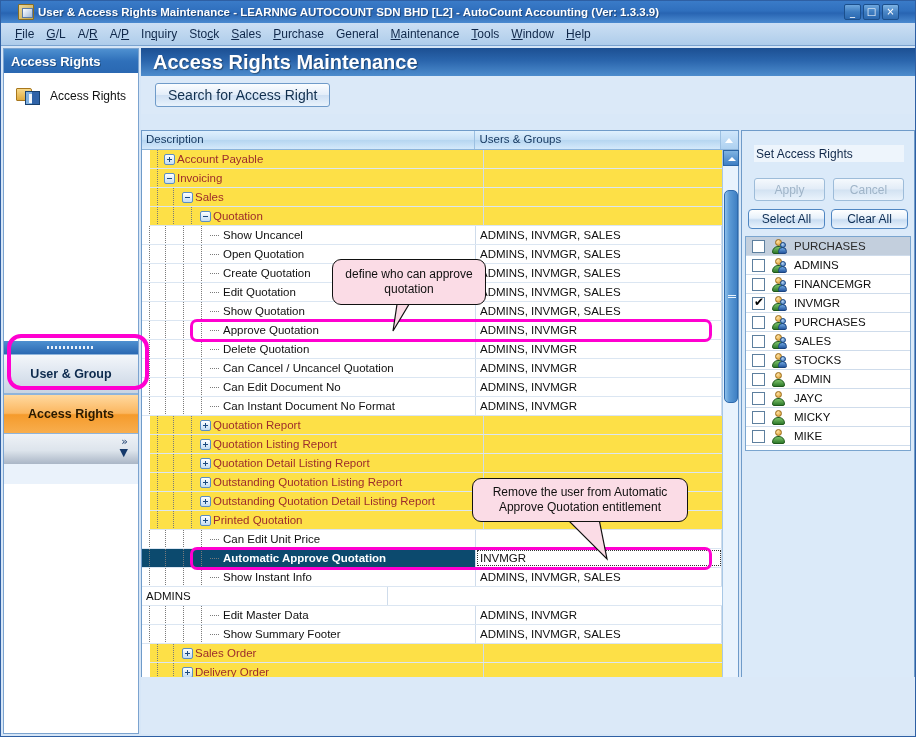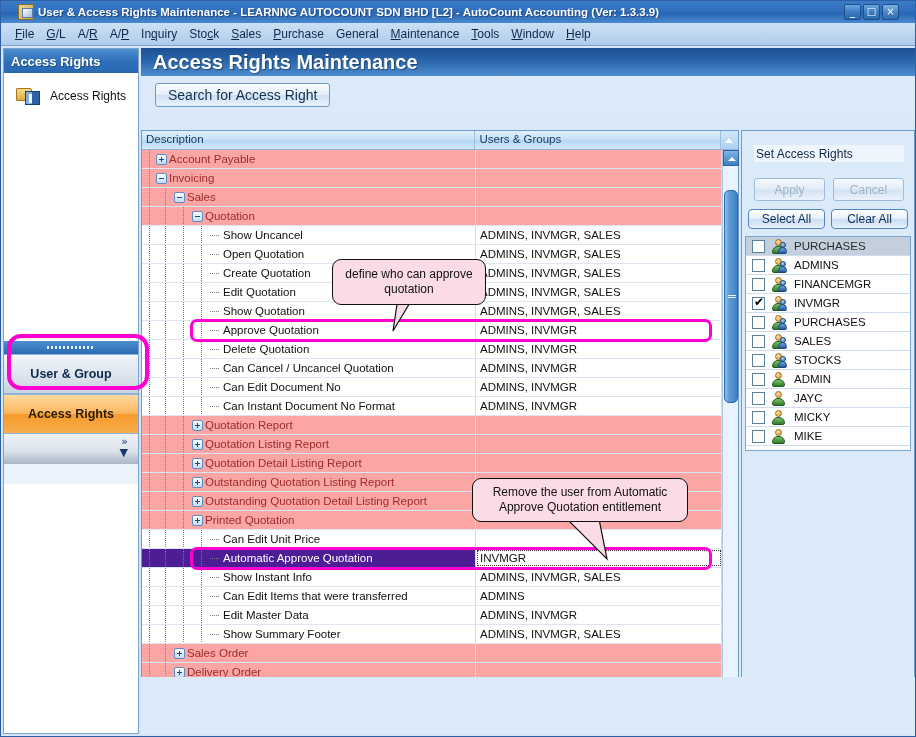--- a/index.html
+++ b/index.html
@@ -191,22 +191,22 @@
     border-left:4px solid transparent; border-right:4px solid transparent;
     border-bottom:5px solid #ffffff;
   }
 
   .grid-body { position: relative; height: 571px; overflow: hidden; }
   .trow {
     height: 19px; display: flex; align-items: stretch;
     border-bottom: 1px solid #dbe6f2;
     background: #ffffff;
   }
-  .trow.grp { background: #fca5a5; }
-  .trow.sel .c-desc { background: #4c1d95; }
+  .trow.grp { background: #fde047; margin-left: 8px; }
+  .trow.sel .c-desc { background: #0c4a6e; font-weight: bold; }
   .trow.sel .c-desc .tlabel { color: #ffffff; }
   .trow.sel .c-users { background:#ffffff; outline: 1px dotted #333; outline-offset:-2px;}
   .c-desc {
     width: 334px; display: flex; align-items: center;
     border-right: 1px solid #cfdceb; position: relative; overflow: hidden;
   }
   .c-users {
     width: 246px; display: flex; align-items: center;
     padding-left: 4px; font-size: 11.5px; color: #101010;
     border-right: 1px solid #cfdceb; overflow: hidden; white-space: nowrap;
@@ -858,36 +858,20 @@
               <span class="tindent" style="width: 18px;">
                 <span class="vline"></span>
               </span>
               <span class="leafmark"></span>
               <span class="tlabel">Show Instant Info</span>
             </div>
             <div class="c-users">ADMINS, INVMGR, SALES</div>
             <div class="c-pad"></div>
           </div>
           <div class="trow">
-            <div class="c-desc">
-              <span class="tindent" style="width: 14px;">
-                <span class="vline"></span>
-              </span>
-              <span class="tindent" style="width: 18px;">
-                <span class="vline"></span>
-              </span>
-              <span class="tindent" style="width: 18px;">
-                <span class="vline"></span>
-              </span>
-              <span class="tindent" style="width: 18px;">
-                <span class="vline"></span>
-              </span>
-              <span class="leafmark"></span>
-              <span class="tlabel">Can Edit Items that were transferred</span>
-            </div>
             <div class="c-users">ADMINS</div>
             <div class="c-pad"></div>
           </div>
           <div class="trow">
             <div class="c-desc">
               <span class="tindent" style="width: 14px;">
                 <span class="vline"></span>
               </span>
               <span class="tindent" style="width: 18px;">
                 <span class="vline"></span>

